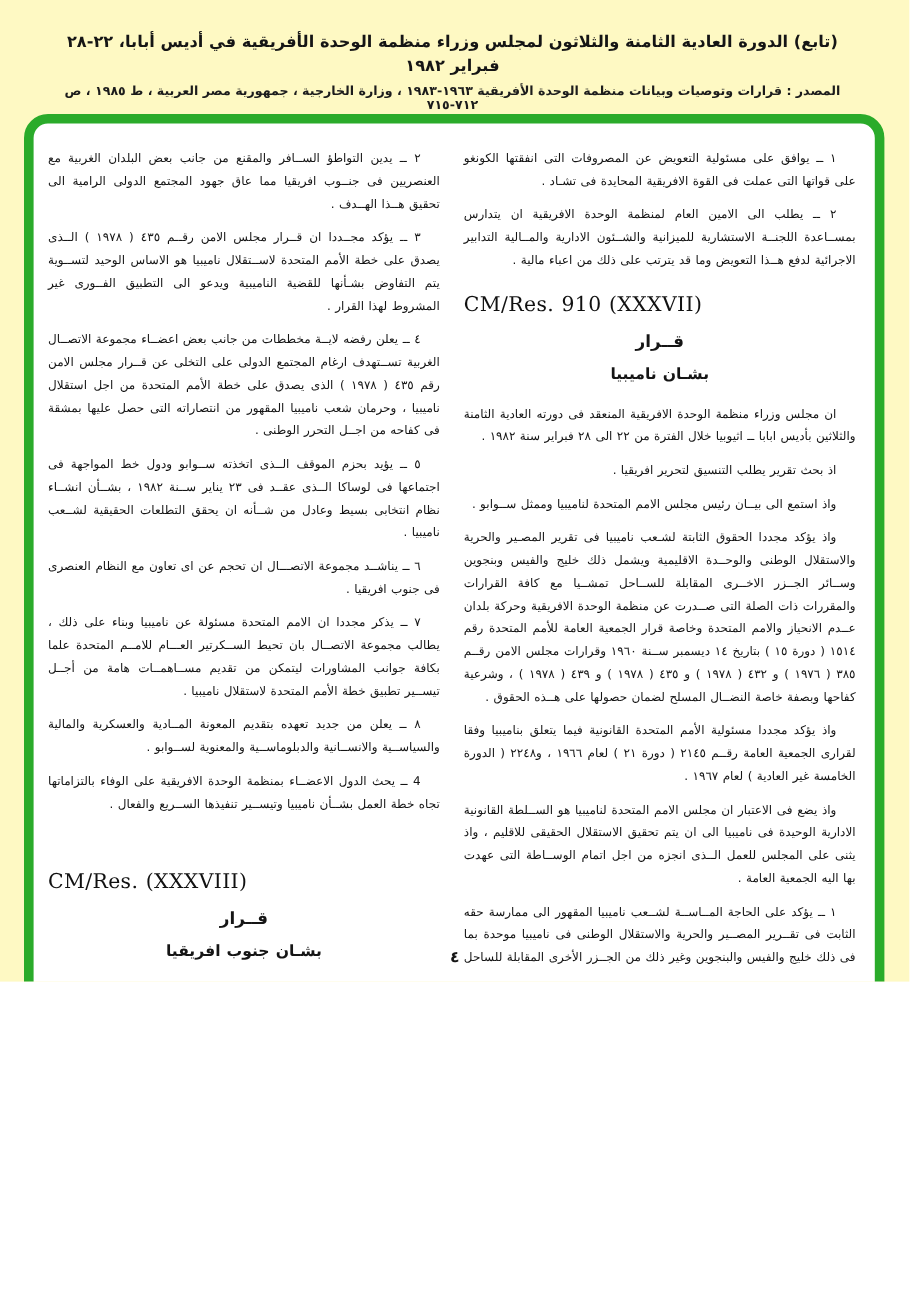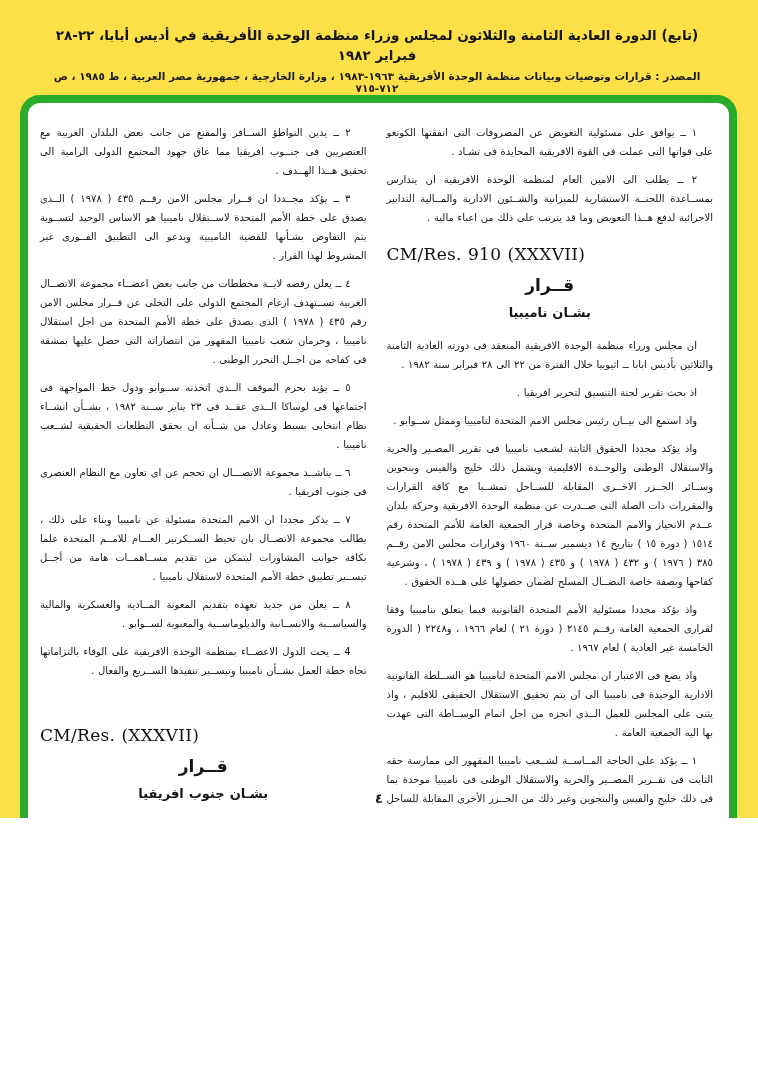--- a/index.html
+++ b/index.html
@@ -7,21 +7,21 @@
   body {
     width: 758px; height: 1078px;
     background: #ffffff;
     font-family: "DejaVu Sans", sans-serif;
     color: #151515;
   }
   .page {
     position: relative;
     width: 758px; height: 818px;
     overflow: hidden;
-    background: #fde047;
+    background: #fef9c3;
   }
   
   .header {
     position: absolute;
     top: 26px; right: 44px; left: 40px;
     direction: rtl;
     text-align: center;
   }
   .header-line1 {
     font-size: 13.5px;
@@ -73,21 +73,21 @@
     font-size: 17px;
     letter-spacing: 0.3px;
     margin: 18px 0 12px 0;
     text-indent: 0;
     color: #111;
   }
   .cmres.big-gap { margin-top: 46px; }
   .res-heading {
     text-align: center;
     font-weight: bold;
-    font-size: 17px;
+    font-size: 14px;
     margin: 8px 0;
     text-indent: 0;
   }
   .res-subheading {
     text-align: center;
     font-weight: bold;
     font-size: 13px;
     margin: 4px 0 14px 0;
     text-indent: 0;
   }
@@ -113,38 +113,38 @@
   <div class="frame">
     <div class="columns">
 
       <div class="col">
         <p class="para">١ ــ يوافق على مسئولية التعويض عن المصروفات التى انفقتها الكونغو على قواتها التى عملت فى القوة الافريقية المحايدة فى تشـاد .</p>
         <p class="para">٢ ــ يطلب الى الامين العام لمنظمة الوحدة الافريقية ان يتدارس بمســاعدة اللجنــة الاستشارية للميزانية والشــئون الادارية والمــالية التدابير الاجرائية لدفع هــذا التعويض وما قد يترتب على ذلك من اعباء مالية .</p>
         <p class="para cmres">CM/Res. 910 (XXXVII)</p>
         <p class="para res-heading">قــرار</p>
         <p class="para res-subheading">بشـان ناميبيا</p>
         <p class="para">ان مجلس وزراء منظمة الوحدة الافريقية المنعقد فى دورته العادية الثامنة والثلاثين بأديس ابابا ــ اثيوبيا خلال الفترة من ٢٢ الى ٢٨ فبراير سنة ١٩٨٢ .</p>
-        <p class="para">اذ بحث تقرير لجنة التنسيق لتحرير افريقيا .</p>
+        <p class="para">اذ بحث تقرير يطلب التنسيق لتحرير افريقيا .</p>
         <p class="para">واذ استمع الى بيــان رئيس مجلس الامم المتحدة لناميبيا وممثل ســوابو .</p>
         <p class="para">واذ يؤكد مجددا الحقوق الثابتة لشـعب ناميبيا فى تقرير المصـير والحرية والاستقلال الوطنى والوحــدة الاقليمية ويشمل ذلك خليج والفيس وبنجوين وســائر الجــزر الاخــرى المقابلة للســاحل تمشــيا مع كافة القرارات والمقررات ذات الصلة التى صــدرت عن منظمة الوحدة الافريقية وحركة بلدان عــدم الانحياز والامم المتحدة وخاصة قرار الجمعية العامة للأمم المتحدة رقم ١٥١٤ ( دورة ١٥ ) بتاريخ ١٤ ديسمبر ســنة ١٩٦٠ وقرارات مجلس الامن رقــم ٣٨٥ ( ١٩٧٦ ) و ٤٣٢ ( ١٩٧٨ ) و ٤٣٥ ( ١٩٧٨ ) و ٤٣٩ ( ١٩٧٨ ) ، وشرعية كفاحها وبصفة خاصة النضــال المسلح لضمان حصولها على هــذه الحقوق .</p>
         <p class="para">واذ يؤكد مجددا مسئولية الأمم المتحدة القانونية فيما يتعلق بناميبيا وفقا لقرارى الجمعية العامة رقــم ٢١٤٥ ( دورة ٢١ ) لعام ١٩٦٦ ، و٢٢٤٨ ( الدورة الخامسة غير العادية ) لعام ١٩٦٧ .</p>
         <p class="para">واذ يضع فى الاعتبار ان مجلس الامم المتحدة لناميبيا هو الســلطة القانونية الادارية الوحيدة فى ناميبيا الى ان يتم تحقيق الاستقلال الحقيقى للاقليم ، واذ يثنى على المجلس للعمل الــذى انجزه من اجل اتمام الوســاطة التى عهدت بها اليه الجمعية العامة .</p>
         <p class="para">١ ــ يؤكد على الحاجة المــاســة لشــعب ناميبيا المقهور الى ممارسة حقه الثابت فى تقــرير المصــير والحرية والاستقلال الوطنى فى ناميبيا موحدة بما فى ذلك خليج والفيس والبنجوين وغير ذلك من الجــزر الأخرى المقابلة للساحل .</p>
       </div>
 
       <div class="col">
         <p class="para">٢ ــ يدين التواطؤ الســافر والمقنع من جانب بعض البلدان الغربية مع العنصريين فى جنــوب افريقيا مما عاق جهود المجتمع الدولى الرامية الى تحقيق هــذا الهــدف .</p>
         <p class="para">٣ ــ يؤكد مجــددا ان قــرار مجلس الامن رقــم ٤٣٥ ( ١٩٧٨ ) الــذى يصدق على خطة الأمم المتحدة لاســتقلال ناميبيا هو الاساس الوحيد لتســوية يتم التفاوض بشـأنها للقضية الناميبية ويدعو الى التطبيق الفــورى غير المشروط لهذا القرار .</p>
         <p class="para">٤ ــ يعلن رفضه لايــة مخططات من جانب بعض اعضــاء مجموعة الاتصــال الغربية تســتهدف ارغام المجتمع الدولى على التخلى عن قــرار مجلس الامن رقم ٤٣٥ ( ١٩٧٨ ) الذى يصدق على خطة الأمم المتحدة من اجل استقلال ناميبيا ، وحرمان شعب ناميبيا المقهور من انتصاراته التى حصل عليها بمشقة فى كفاحه من اجــل التحرر الوطنى .</p>
         <p class="para">٥ ــ يؤيد بحزم الموقف الــذى اتخذته ســوابو ودول خط المواجهة فى اجتماعها فى لوساكا الــذى عقــد فى ٢٣ يناير ســنة ١٩٨٢ ، بشــأن انشــاء نظام انتخابى بسيط وعادل من شــأنه ان يحقق التطلعات الحقيقية لشــعب ناميبيا .</p>
         <p class="para">٦ ــ يناشــد مجموعة الاتصـــال ان تحجم عن اى تعاون مع النظام العنصرى فى جنوب افريقيا .</p>
         <p class="para">٧ ــ يذكر مجددا ان الامم المتحدة مسئولة عن ناميبيا وبناء على ذلك ، يطالب مجموعة الاتصــال بان تحيط الســكرتير العـــام للامــم المتحدة علما بكافة جوانب المشاورات ليتمكن من تقديم مســاهمــات هامة من أجــل تيســير تطبيق خطة الأمم المتحدة لاستقلال ناميبيا .</p>
         <p class="para">٨ ــ يعلن من جديد تعهده بتقديم المعونة المــادية والعسكرية والمالية والسياســية والانســانية والدبلوماســية والمعنوية لســوابو .</p>
         <p class="para">4 ــ يحث الدول الاعضــاء بمنظمة الوحدة الافريقية على الوفاء بالتزاماتها تجاه خطة العمل بشــأن ناميبيا وتيســير تنفيذها الســريع والفعال .</p>
-        <p class="para cmres big-gap">CM/Res. (XXXVII)</p>
+        <p class="para cmres big-gap">CM/Res. (XXXVIII)</p>
         <p class="para res-heading">قــرار</p>
         <p class="para res-subheading">بشـان جنوب افريقيا</p>
         <p class="para">ان مجلس وزراء منظمة الوحدة الافريقية المنعقد فى دورته العادية الثامنة والثلاثين فى اديس أبابا ــ اثيوبيا خلال الفترة من ٢٢ الى ٢٨ فبراير سنة ١٩٨٢ .</p>
       </div>
 
     </div>
   </div>
 
   <div class="page-number">٤</div>
 

